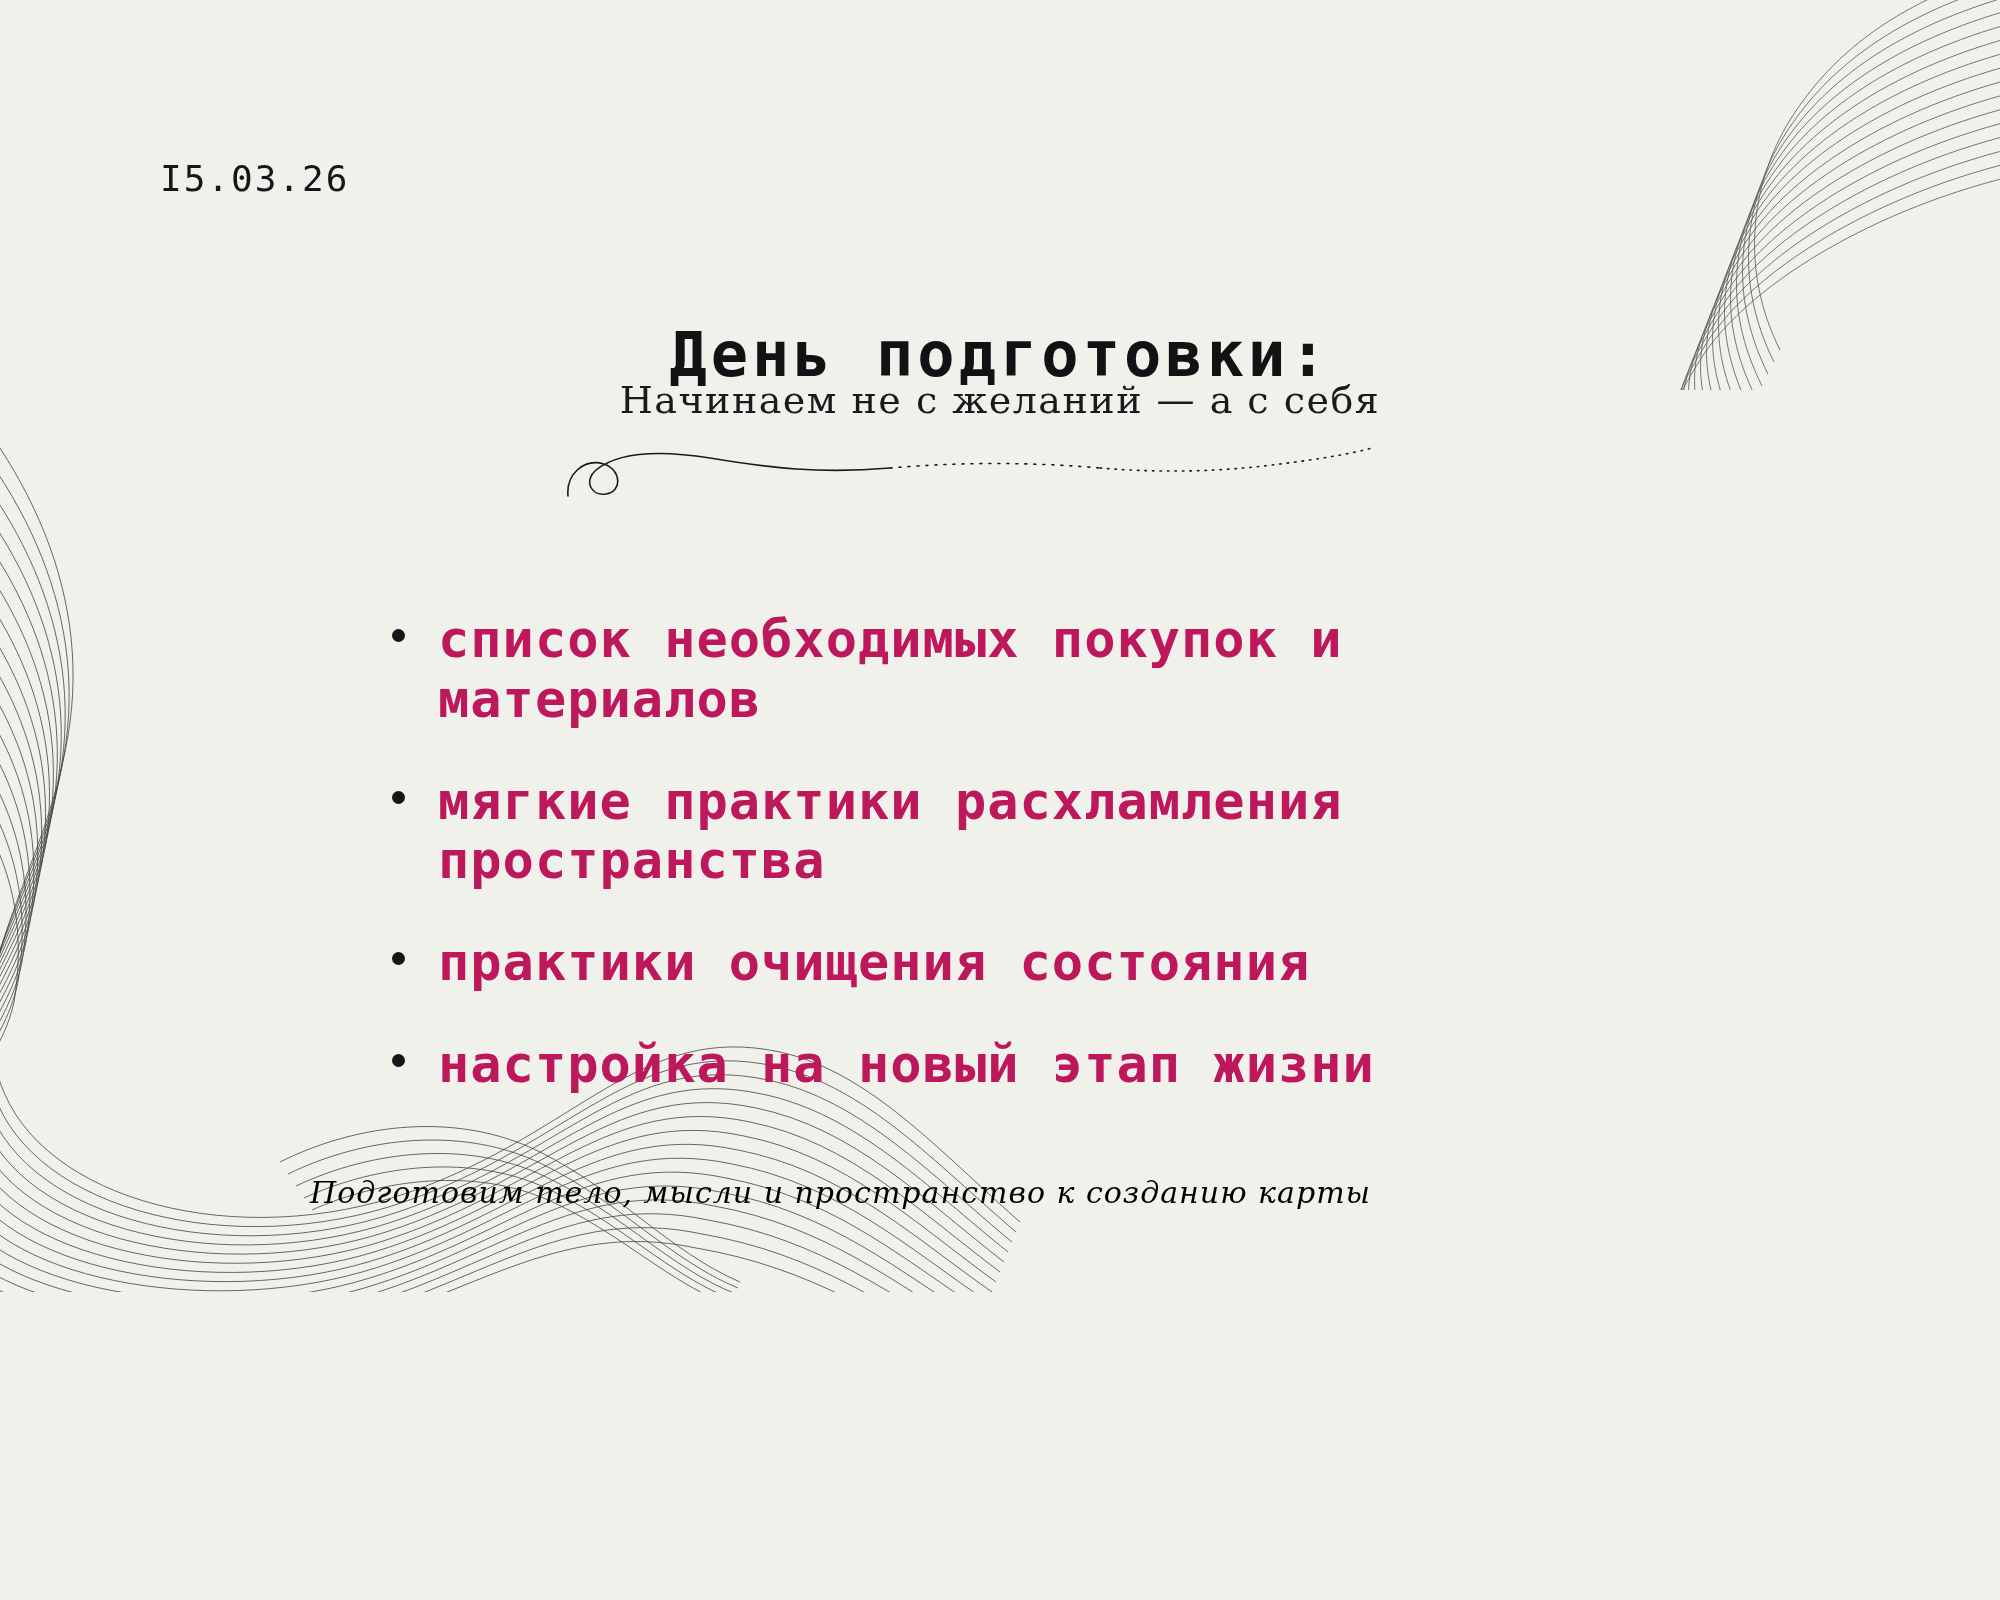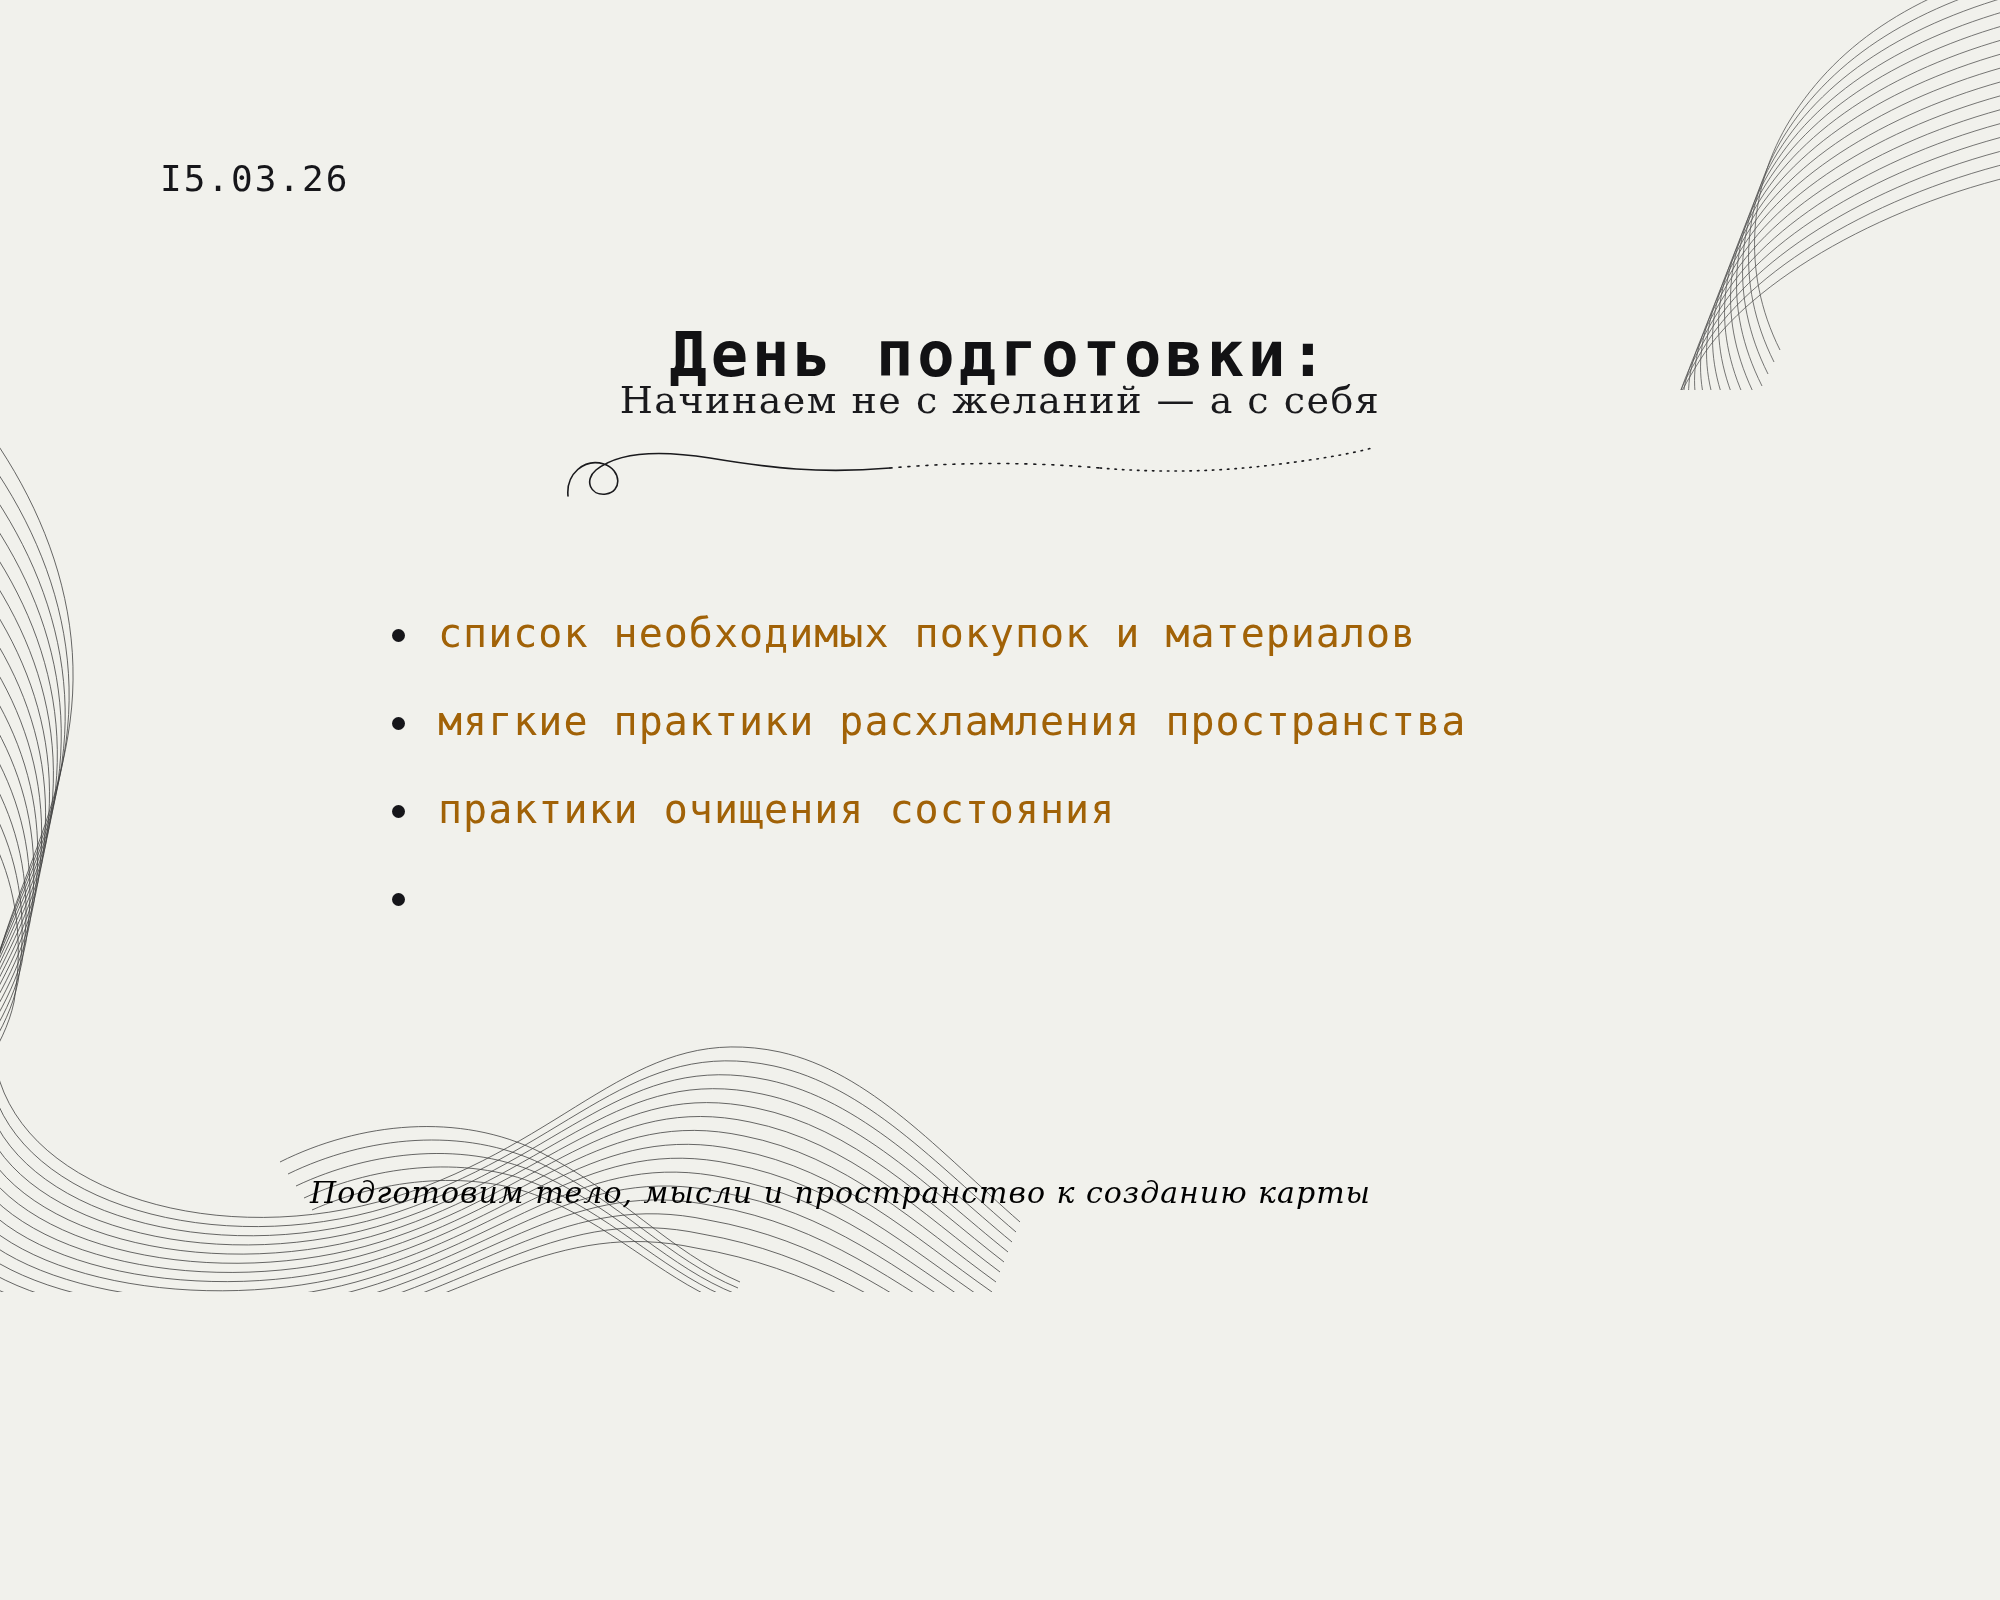--- a/index.html
+++ b/index.html
@@ -92,26 +92,27 @@
     top: 610px;
     left: 392px;
     width: 1300px;
     list-style: none;
     margin: 0;
     padding: 0;
   }
   .bullets li {
     position: relative;
     font-family: "DejaVu Sans Mono", monospace;
-    font-size: 40px;
+    font-size: 52px;
     letter-spacing: 1px;
-    color: #a16207;
+    color: #be185d;
     margin-bottom: 42px;
     padding-left: 46px;
     line-height: 1.15;
+    font-weight: bold;
   }
   .bullets li .dot {
     position: absolute;
     left: 0;
     top: 19px;
     width: 13px;
     height: 13px;
     border-radius: 50%;
     background: #16161a;
     display: block;
@@ -204,18 +205,19 @@
     <li>
       <span class="dot"></span>
       <span>мягкие практики расхламления пространства</span>
     </li>
     <li>
       <span class="dot"></span>
       <span>практики очищения состояния</span>
     </li>
     <li>
       <span class="dot"></span>
+      <span>настройка на новый этап жизни</span>
     </li>
   </ul>
 
   <div class="footer-note">Подготовим тело, мысли и пространство к созданию карты</div>
 
 </div>
 
 </body></html>

